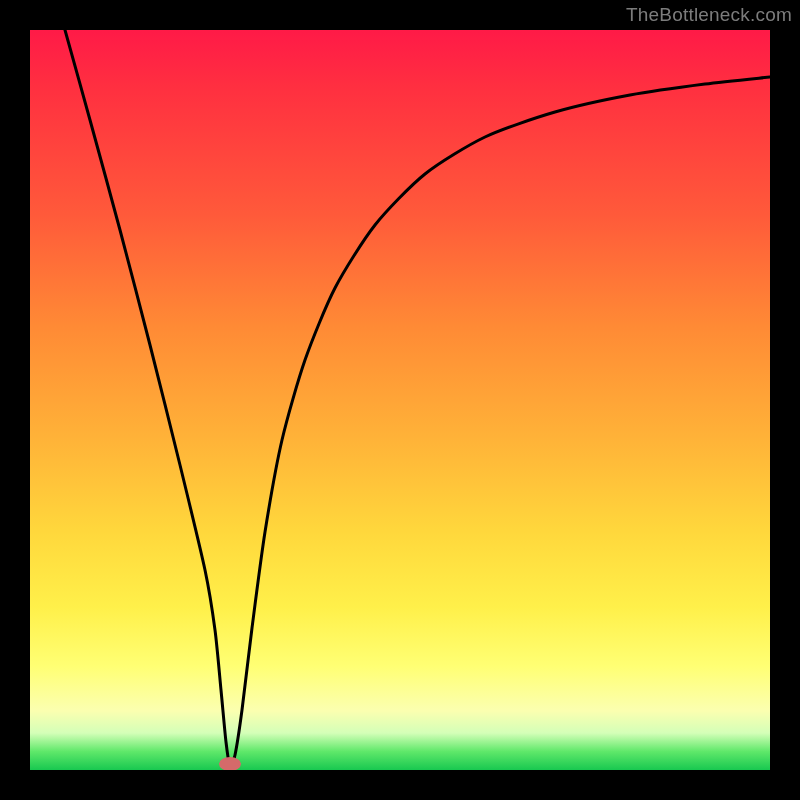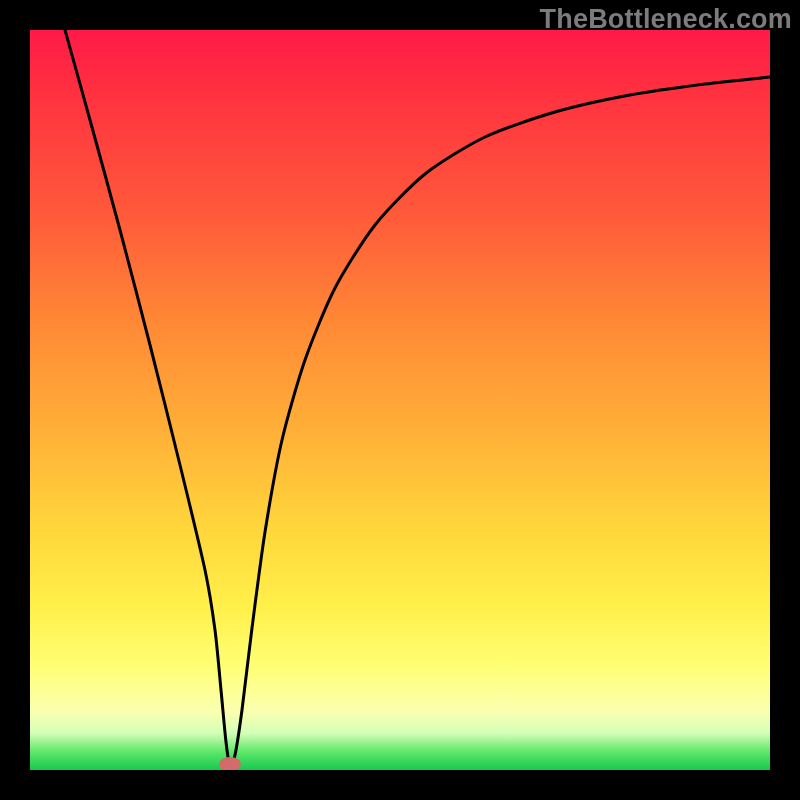--- a/index.html
+++ b/index.html
@@ -56,23 +56,23 @@
   }
   .min-marker {
     fill: #d46a6a;
     stroke: none;
   }
   .watermark {
     position: absolute;
     top: 4px;
     right: 8px;
     color: #7c7c7c;
-    font-size: 27px;
+    font-size: 19px;
     letter-spacing: 0.2px;
-    font-weight: 700;
+    font-weight: 400;
     user-select: none;
   }
 </style>
 </head>
 <body>
 
 <div class="container">
 
   <div class="watermark">TheBottleneck.com</div>
 

